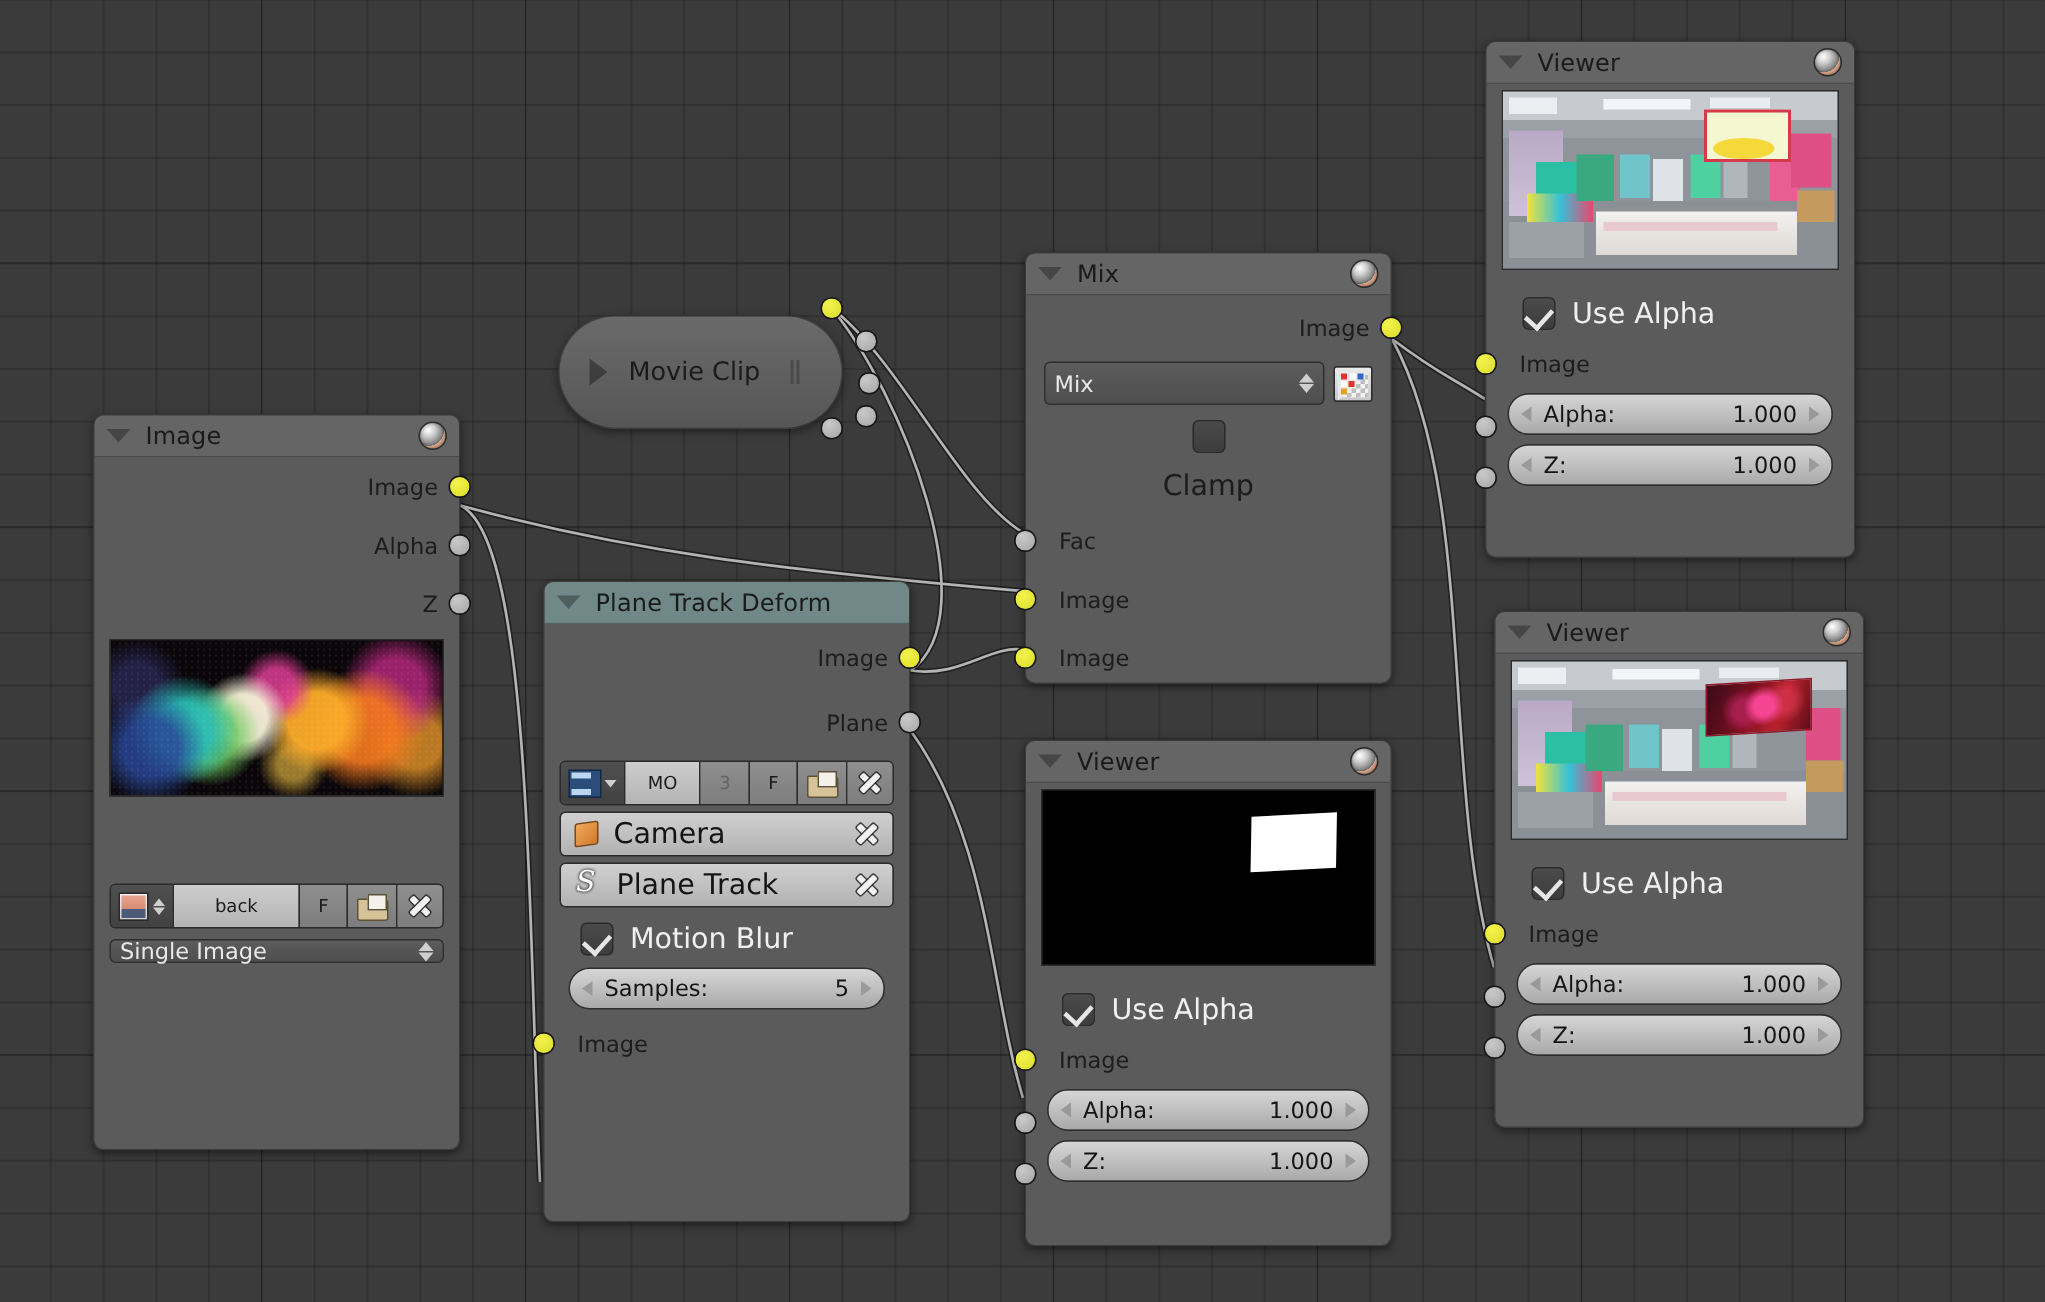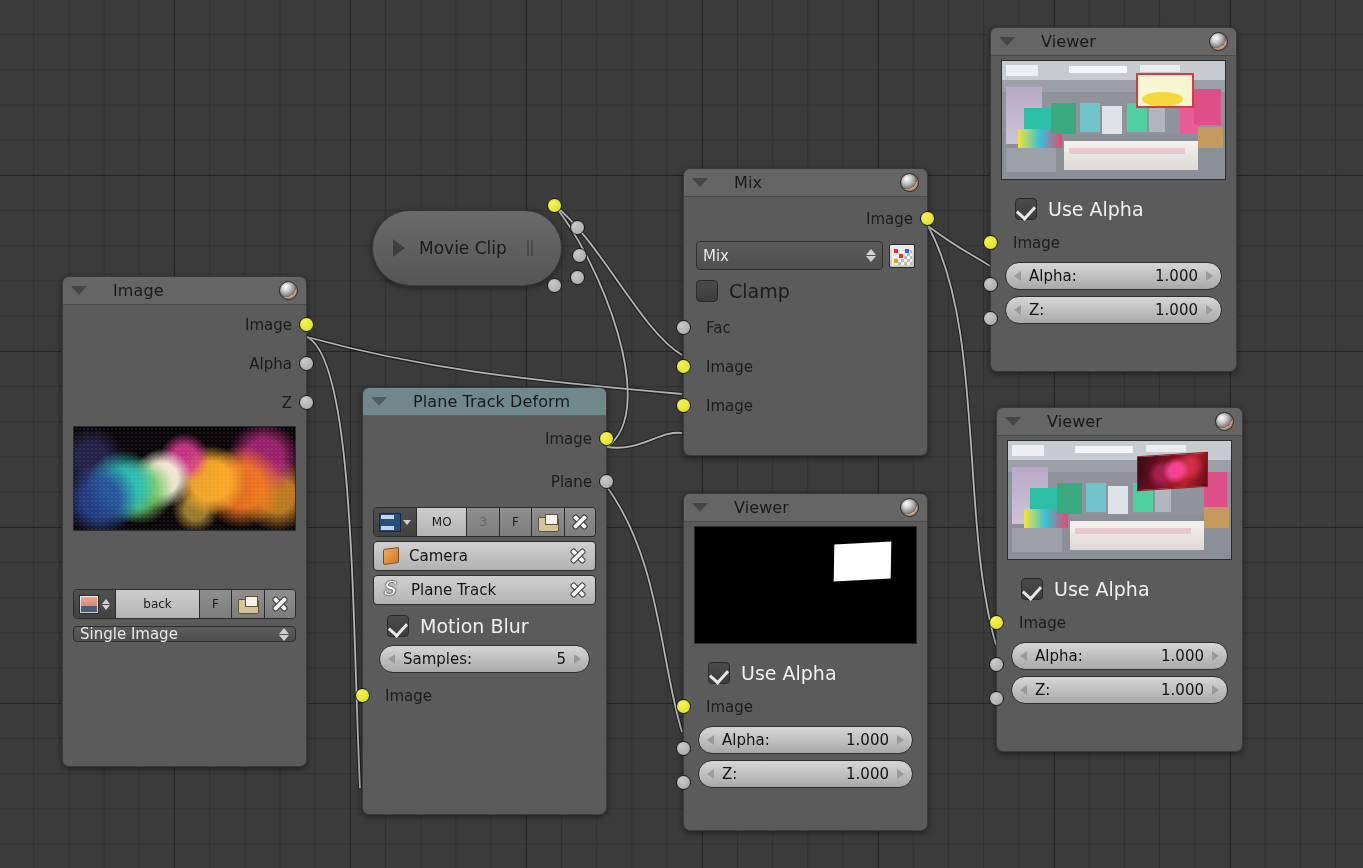--- a/index.html
+++ b/index.html
@@ -25,21 +25,20 @@
     background:#5b5b5b;
     box-shadow:0 2px 6px rgba(0,0,0,0.45);
     border:1px solid rgba(0,0,0,0.35);
     z-index:10;
   }
   .node-hdr {
     height:28px; border-radius:6px 6px 0 0;
     background:rgba(110,110,110,0.55);
     display:flex; align-items:center; padding:0 8px;
     border-bottom:1px solid rgba(0,0,0,0.25);
-    gap:16px;
   }
   .node-hdr.teal { background:rgba(126,165,163,0.62); }
   .hdr-title { font-size:16px; color:#1a1a1a; margin-left:10px; letter-spacing:.1px;}
   .tri {
     width:0;height:0;border-left:8px solid transparent;border-right:8px solid transparent;
     border-top:9px solid rgba(0,0,0,0.30);
   }
   .sphere {
     margin-left:auto; width:19px;height:19px;border-radius:50%;
     background:
@@ -111,21 +110,21 @@
   .btnrow > div:last-child { border-right:none; }
   .bt-dark { background:linear-gradient(#4f4f4f,#424242); color:#ddd; padding:0 5px; }
   .bt-light{ background:linear-gradient(#cdcdcd,#b4b4b4); color:#1a1a1a; padding:0 12px; flex:1;}
   .bt-mid  { background:linear-gradient(#8f8f8f,#7d7d7d); color:#1a1a1a; padding:0 12px; }
   .bt-mid2 { background:linear-gradient(#8f8f8f,#7d7d7d); color:#666; padding:0 12px; }
   .bt-ic   { background:linear-gradient(#8f8f8f,#7d7d7d); padding:0 6px; }
 
   .idblock {
     display:flex; align-items:center; height:30px; margin:4px 10px;
     border-radius:4px; background:linear-gradient(#d0d0d0,#b2b2b2);
-    border:1px solid #2b2b2b; padding:0 8px; gap:9px; font-size:15px; color:#141414;
+    border:1px solid #2b2b2b; padding:0 8px; gap:9px; font-size:19px; color:#141414;
   }
   .idblock .txt { flex:1; }
 
   .xicon { position:relative; width:18px;height:18px; }
   .xicon::before, .xicon::after {
     content:""; position:absolute; left:1px; top:7px; width:16px;height:4px;
     background:#f2f2f2; border-radius:1px; box-shadow:0 0 0 1px rgba(40,40,40,.85);
   }
   .xicon::before { transform:rotate(45deg); }
   .xicon::after  { transform:rotate(-45deg); }
@@ -377,21 +376,21 @@
           <div class="tri2"></div>
           <div class="sq" style="left:4px;top:4px;background:#d33;"></div>
           <div class="sq" style="left:10px;top:4px;background:#fff;"></div>
           <div class="sq" style="left:15px;top:4px;background:#36c;"></div>
           <div class="sq" style="left:4px;top:9px;background:#fff;"></div>
           <div class="sq" style="left:9px;top:9px;background:#d33;"></div>
           <div class="sq" style="left:4px;top:14px;background:#e8a020;"></div>
         </div>
       </div>
 
-      <div class="checkrow" style="padding-top:10px;">
+      <div class="checkrow" style="padding-top:10px;flex-direction:column;">
         <span class="chk"></span>
         <span class="chk-label dark">Clamp</span>
       </div>
 
       <div class="sock-row in">
         <span class="socket grey left"></span>
         <span class="sock-label">Fac</span>
       </div>
       <div class="sock-row in">
         <span class="socket yellow left"></span>

